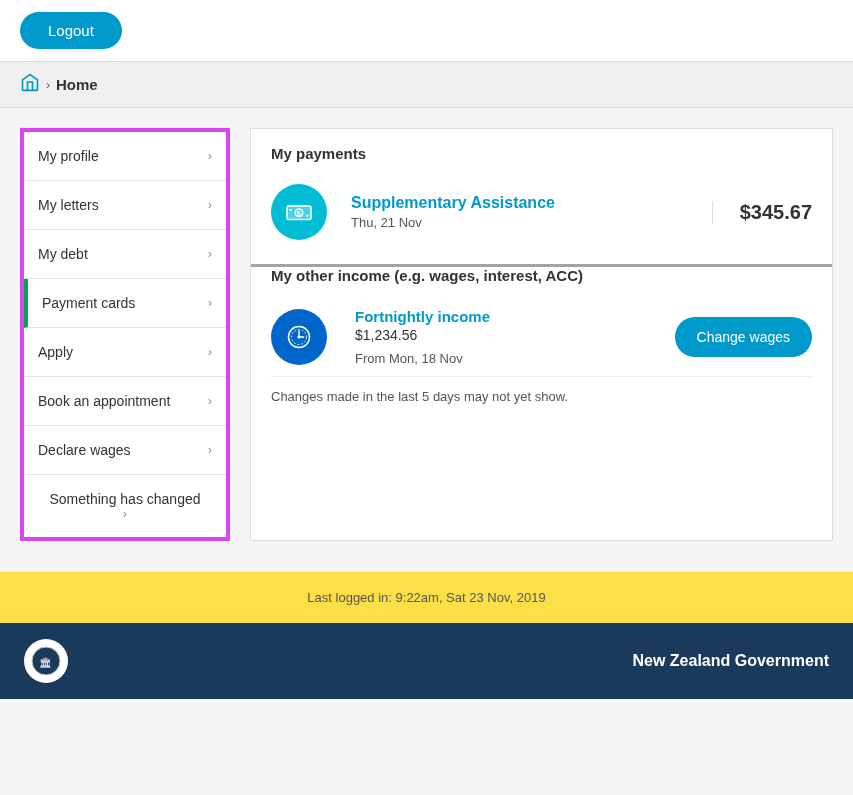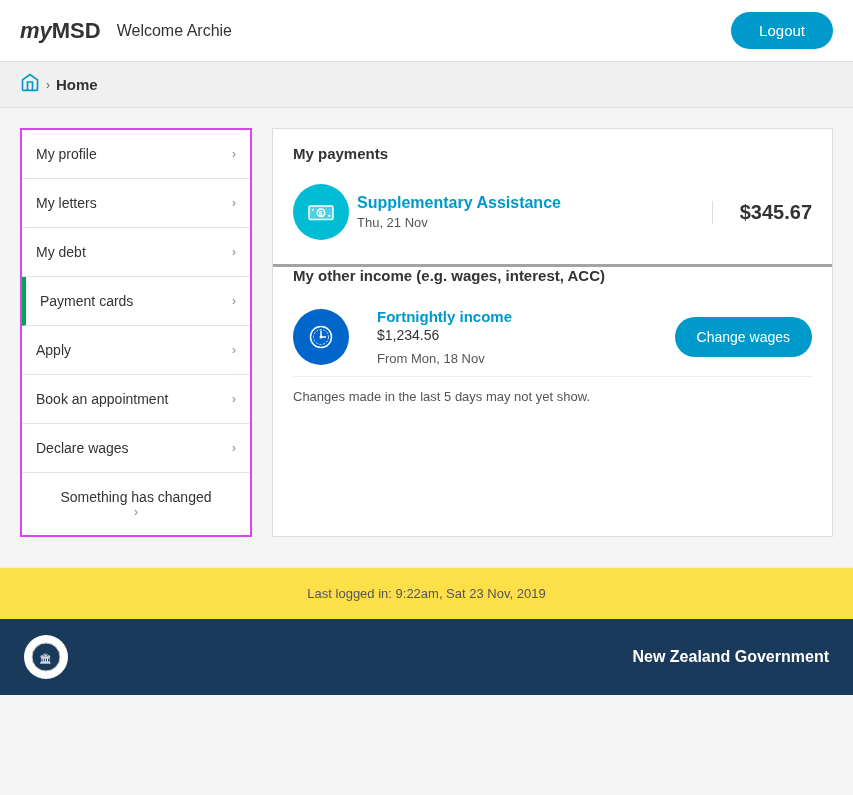--- a/index.html
+++ b/index.html
@@ -49,24 +49,24 @@
     .main-content {
       display: flex;
       padding: 20px;
       gap: 20px;
       max-width: 853px;
       margin: 0 auto;
     }
 
     
     .sidebar {
-      width: 232px;
+      width: 210px;
       flex-shrink: 0;
       background: #0c4a6e;
-      border: 2px solid #d946ef;
+      border: 4px solid #d946ef;
     }
     .sidebar-item {
       display: flex;
       align-items: center;
       justify-content: space-between;
       padding: 16px 14px;
       border-bottom: 1px solid #e5e5e5;
       cursor: pointer;
       background: #fff;
     }
@@ -92,21 +92,21 @@
       font-weight: bold;
       margin-bottom: 14px;
       color: #333;
     }
     .payment-row {
       display: flex;
       align-items: center;
       justify-content: space-between;
       padding: 8px 0;
     }
-    .payment-left { display: flex; align-items: center; gap: 8px; }
+    .payment-left { display: flex; align-items: center; gap: 24px; }
     .payment-icon {
       width: 56px;
       height: 56px;
       border-radius: 50%;
       background: #00bcd4;
       display: flex;
       align-items: center;
       justify-content: center;
       flex-shrink: 0;
     }
@@ -218,26 +218,20 @@
 
     
     .sidebar-item.payment-cards-active {
       border-left: 4px solid #00a651;
     }
   </style>
 </head>
 <body>
 
 <header class="header">
-  <div class="header-left">
-    <div class="logo">
-      <span class="my">my</span><span class="msd">MSD</span>
-    </div>
-    <span class="welcome-text">Welcome Archie</span>
-  </div>
   <button class="logout-btn">Logout</button>
 </header>
 
 <nav class="breadcrumb">
   <span class="breadcrumb-home-icon">
     <svg width="20" height="20" viewBox="0 0 24 24" fill="none" stroke="#0099cc" stroke-width="2">
       <path d="M3 9.5L12 3l9 6.5V21a1 1 0 01-1 1H4a1 1 0 01-1-1V9.5z"></path>
       <polyline points="9,22 9,12 15,12 15,22"></polyline>
     </svg>
   </span>

